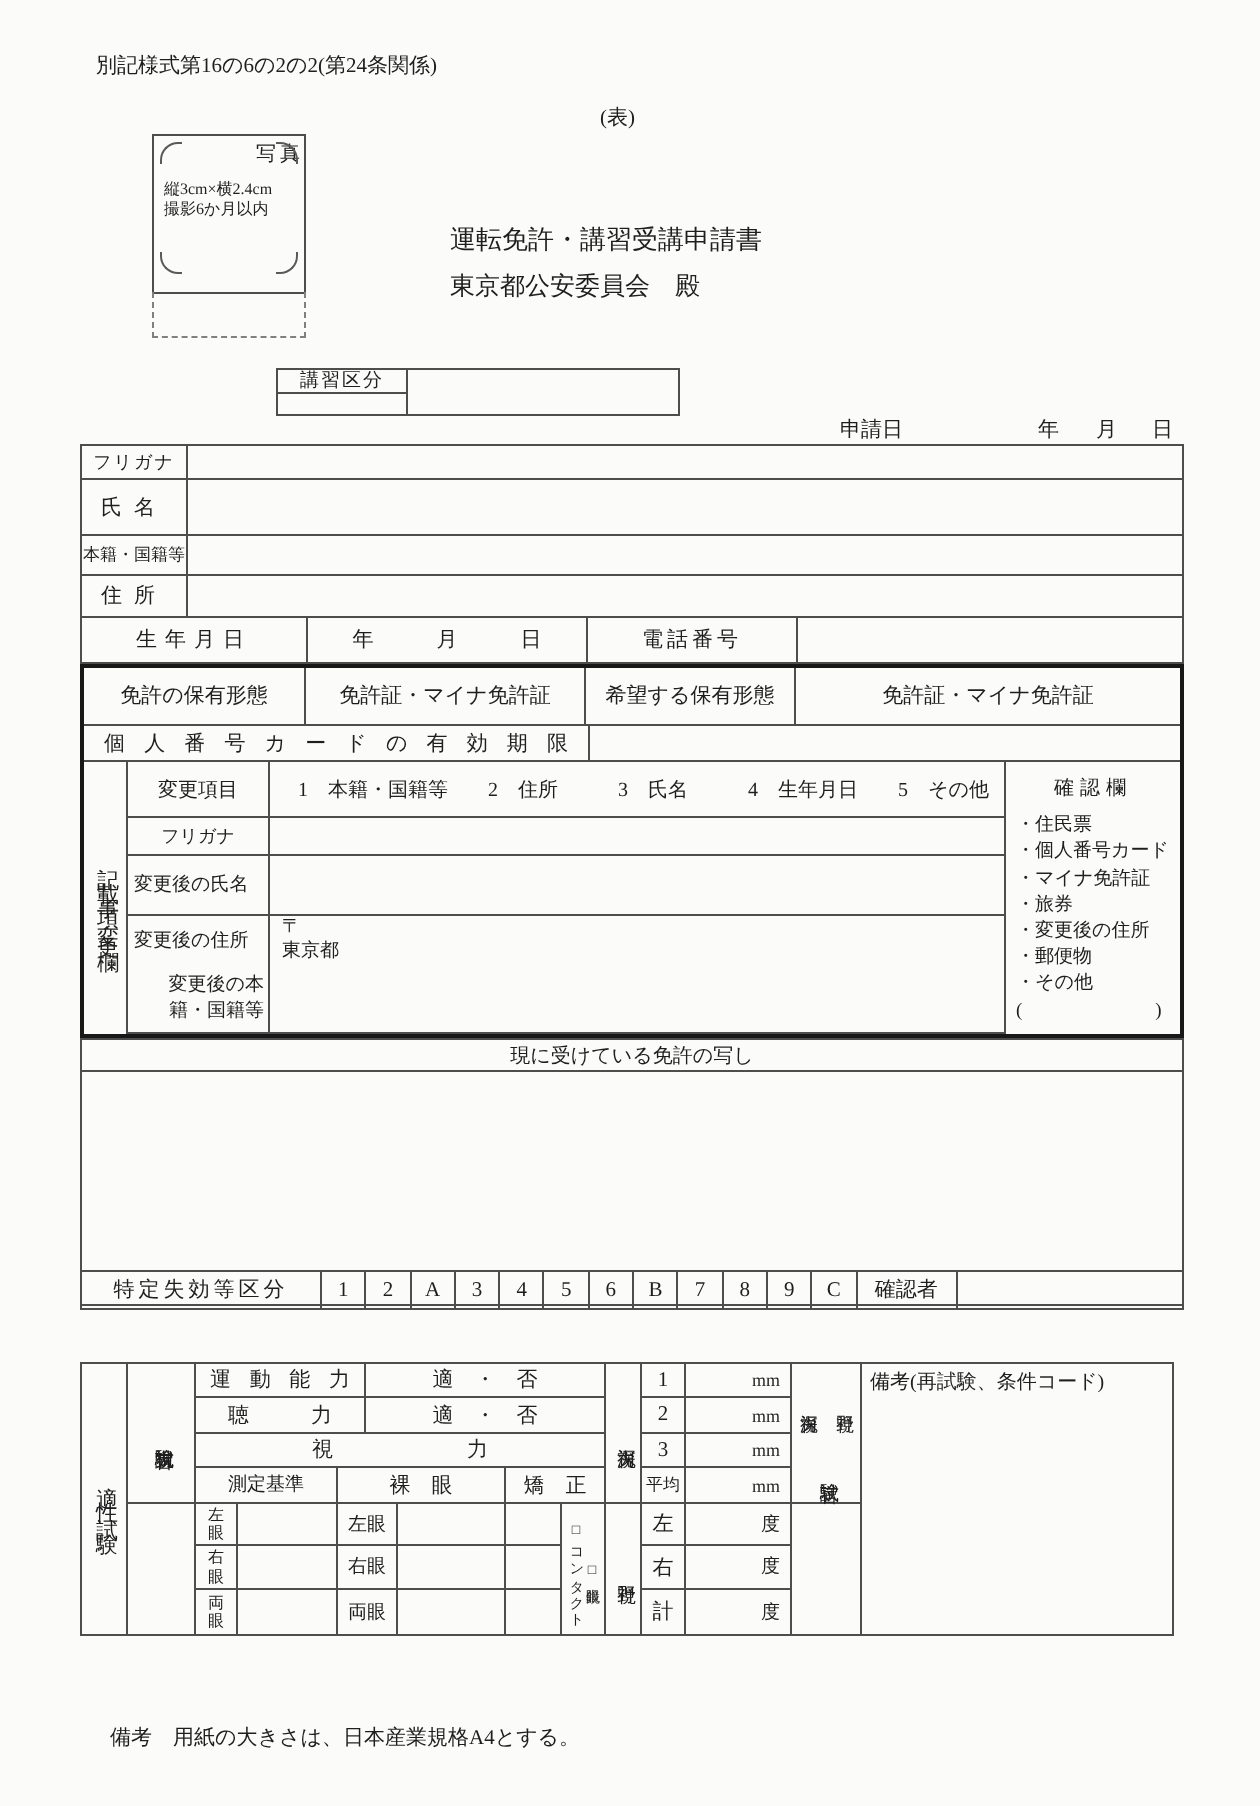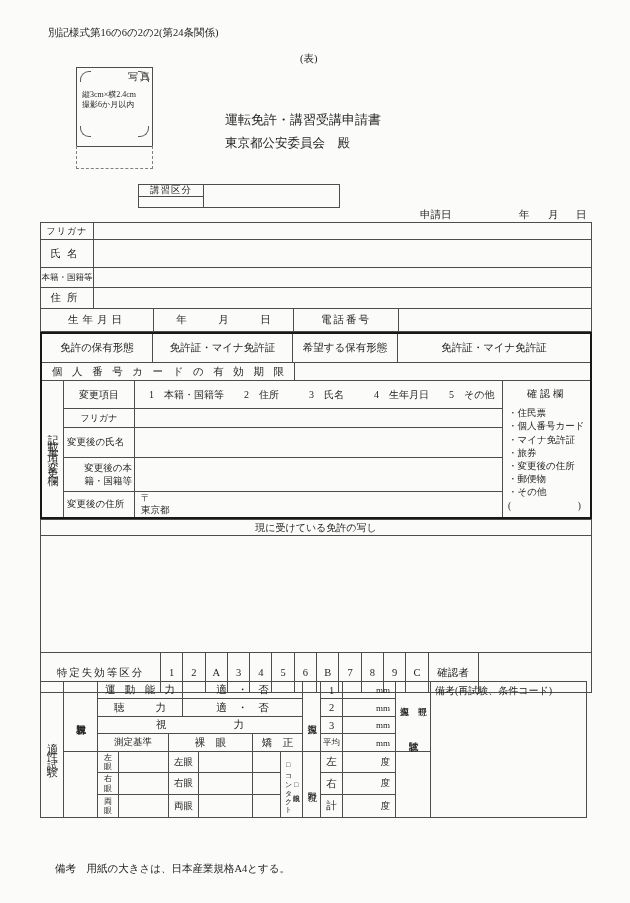--- a/index.html
+++ b/index.html
@@ -107,30 +107,30 @@
           <div class="lt f10" style="flex:1;padding-left:14px">1　本籍・国籍等　　2　住所　　　3　氏名　　　4　生年月日　　5　その他</div>
         </div>
         <div class="row rb" style="height:19px">
           <div class="c ct f9" style="width:71px">フリガナ</div>
           <div style="flex:1"></div>
         </div>
         <div class="row rb" style="height:30px">
           <div class="c lt f95" style="width:71px;padding-left:3px">変更後の氏名</div>
           <div style="flex:1"></div>
         </div>
-        <div class="row rb" style="height:34px">
-          <div class="c lt f95" style="width:71px;padding:0 2px 0 3px;line-height:1.3">変更後の本籍・国籍等</div>
-          <div style="flex:1"></div>
-        </div>
         <div class="row" style="flex:1">
           <div class="c lt f95" style="width:71px;padding-left:3px">変更後の住所</div>
           <div class="f95" style="flex:1;padding:1px 0 0 6px;line-height:1.25">
             <div>〒</div>
             <div>東京都</div>
           </div>
+        </div>
+        <div class="row rb" style="height:34px">
+          <div class="c lt f95" style="width:71px;padding:0 2px 0 3px;line-height:1.3">変更後の本籍・国籍等</div>
+          <div style="flex:1"></div>
         </div>
       </div>
       <div class="bl col" style="flex:1">
         <div class="ct f10" style="height:26px;letter-spacing:3px">確認欄</div>
         <div class="f95" style="padding-left:5px;line-height:13.2px">
           <div>・住民票</div>
           <div>・個人番号カード</div>
           <div>・マイナ免許証</div>
           <div>・旅券</div>
           <div>・変更後の住所</div>
@@ -140,21 +140,21 @@
         </div>
       </div>
     </div>
   </div>
 
   <div class="abs bx col" style="left:40px;top:519px;width:552px;height:134px">
     <div class="rb ct f105" style="height:16px">現に受けている免許の写し</div>
     <div style="flex:1"></div>
   </div>
 
-  <div class="abs bx row" style="left:40px;top:652px;width:552px;height:41px">
+  <div class="abs bx row" style="left:40px;top:635px;width:552px;height:20px">
     <div class="c ct" style="width:120px;letter-spacing:2px">特定失効等区分</div>
     <div class="c ct" style="width:22.3px">1</div>
     <div class="c ct" style="width:22.3px">2</div>
     <div class="c ct" style="width:22.3px">A</div>
     <div class="c ct" style="width:22.3px">3</div>
     <div class="c ct" style="width:22.3px">4</div>
     <div class="c ct" style="width:22.3px">5</div>
     <div class="c ct" style="width:22.3px">6</div>
     <div class="c ct" style="width:22.3px">B</div>
     <div class="c ct" style="width:22.3px">7</div>

